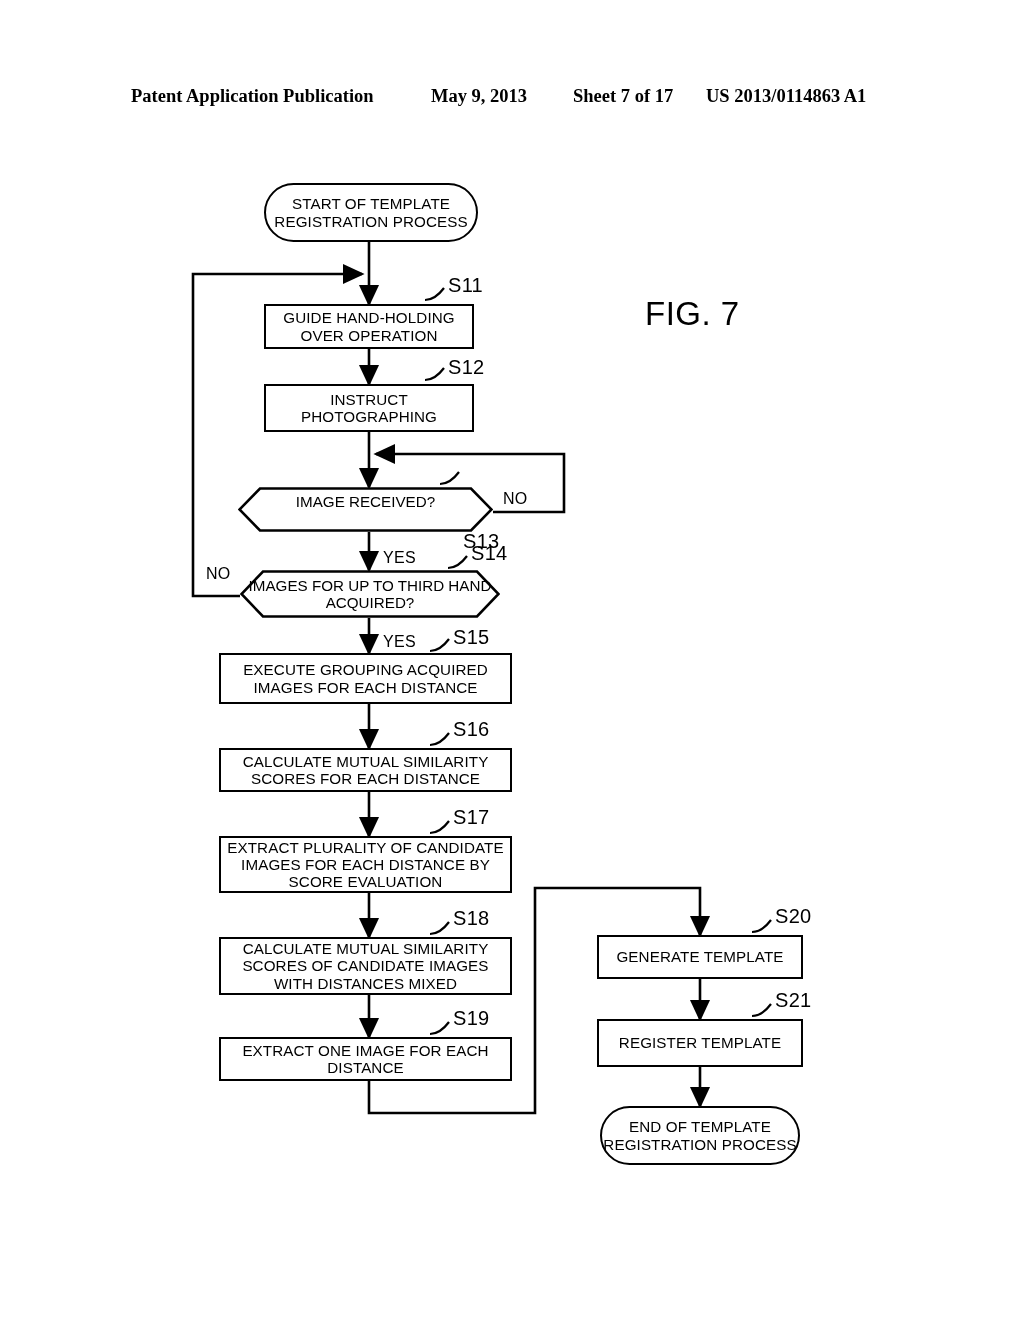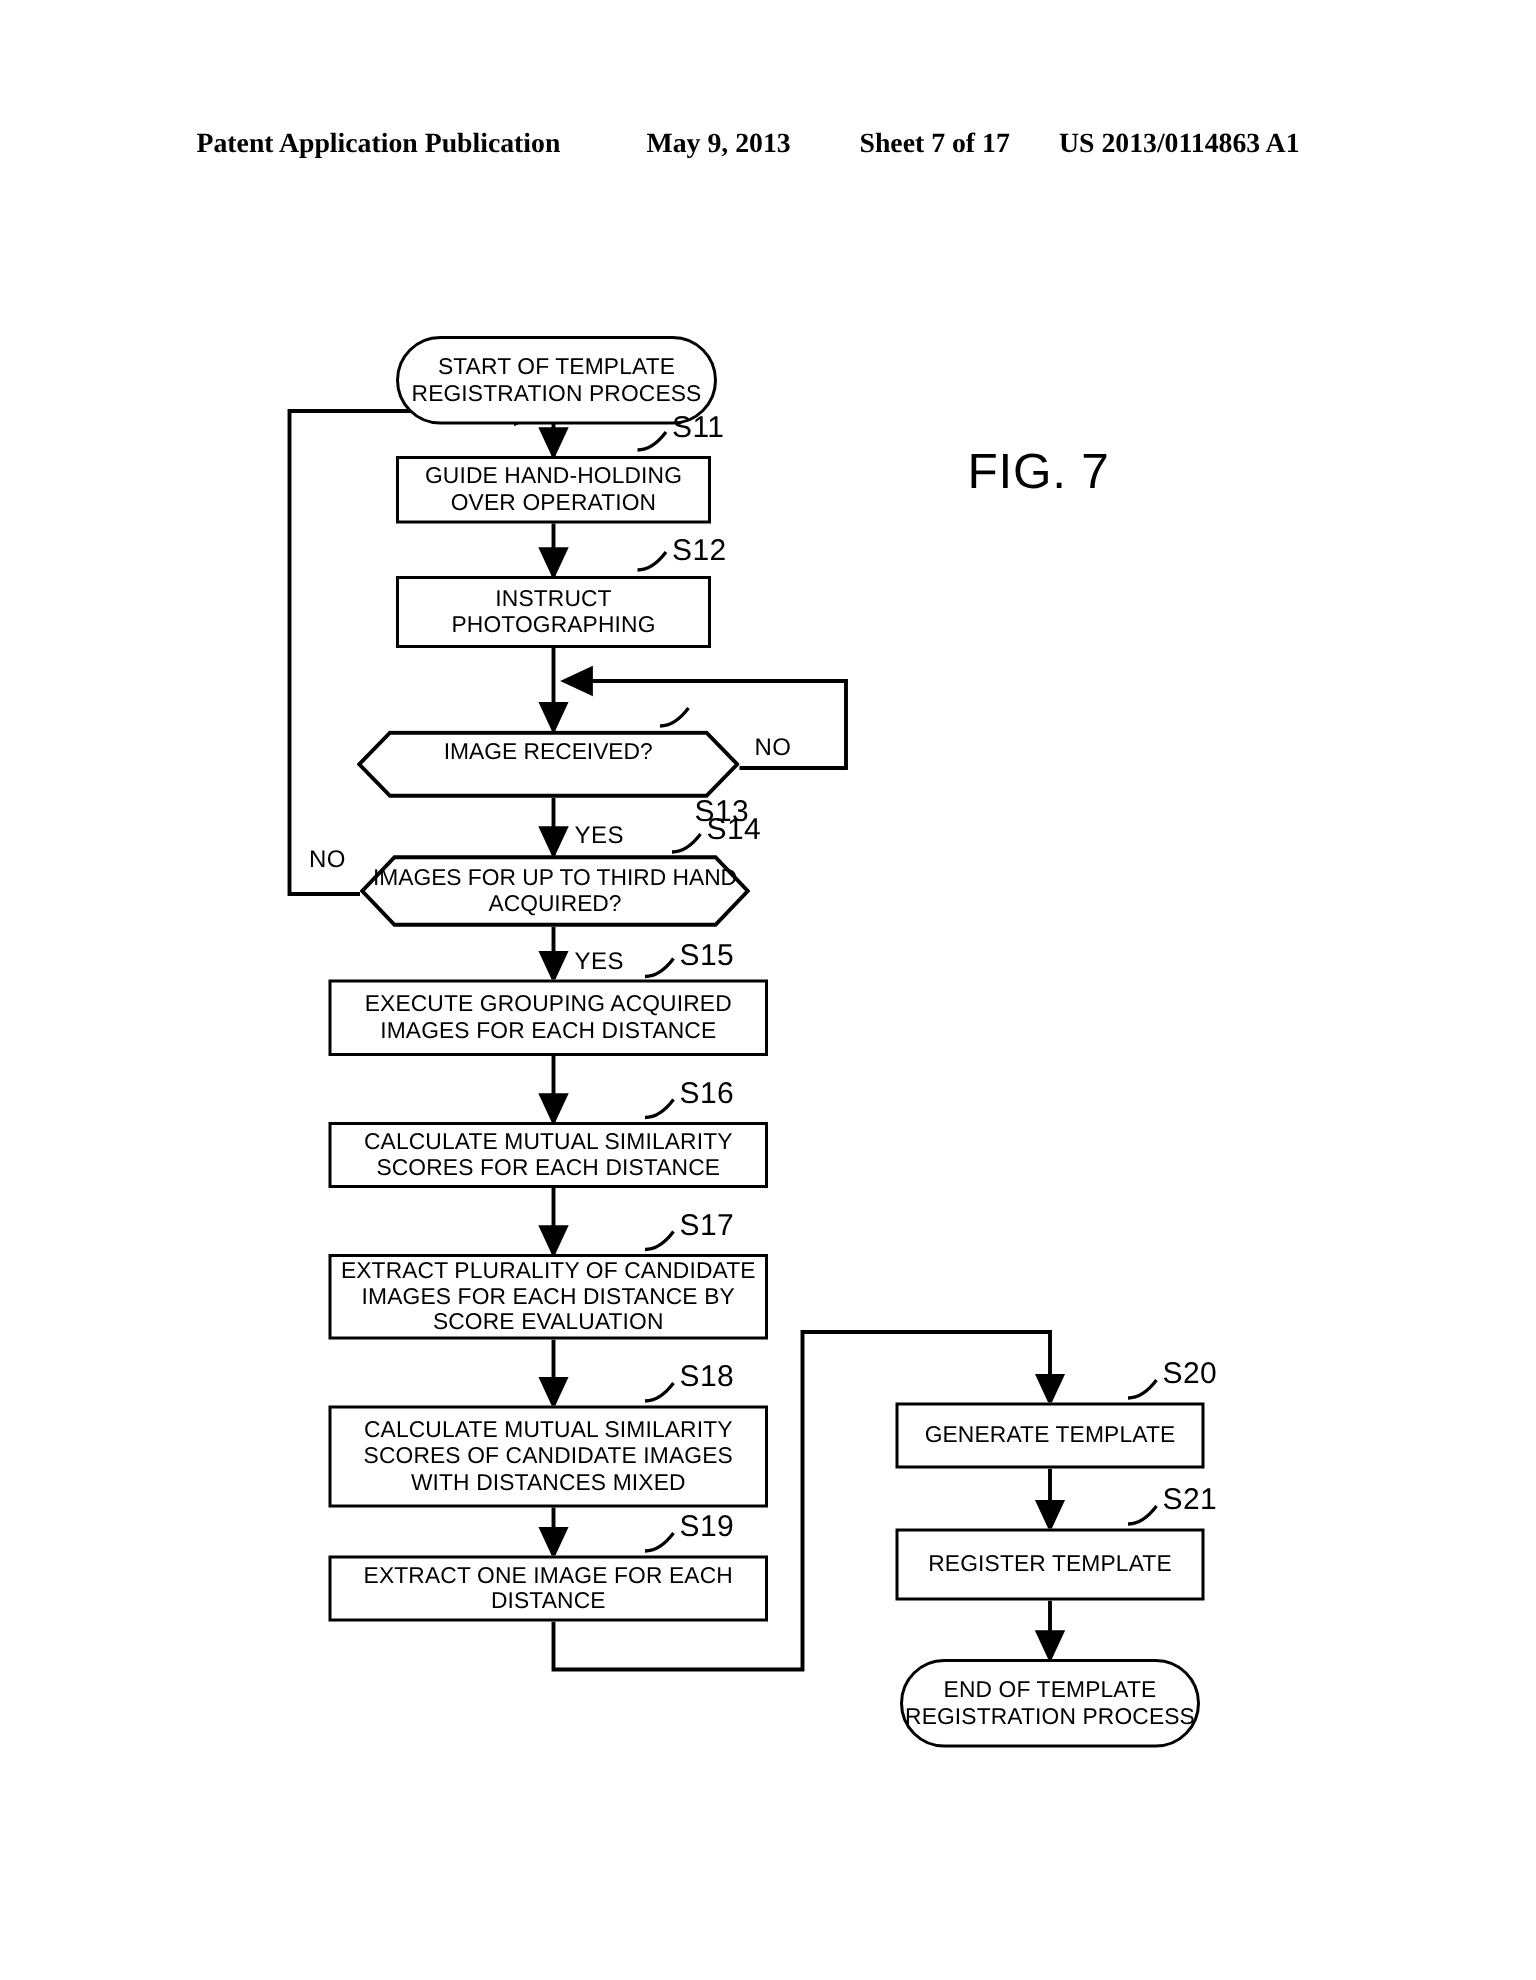--- a/index.html
+++ b/index.html
@@ -116,21 +116,21 @@
       <path d="M430,651 C437,651 443,647 449,639"></path>
       <path d="M430,745 C437,745 443,741 449,733"></path>
       <path d="M430,833 C437,833 443,829 449,821"></path>
       <path d="M430,934 C437,934 443,930 449,922"></path>
       <path d="M430,1034 C437,1034 443,1030 449,1022"></path>
       <path d="M752,932 C759,932 765,928 771,920"></path>
       <path d="M752,1016 C759,1016 765,1012 771,1004"></path>
     </g>
   </svg>
 
-  <div class="node term" style="left:264px;top:183px;width:214px;height:59px;margin-top:41px;">
+  <div class="node term" style="left:264px;top:183px;width:214px;height:59px;">
     <span>START OF TEMPLATE REGISTRATION PROCESS</span>
   </div>
 
   <div class="node proc" style="left:264px;top:304px;width:210px;height:45px;">
     <span>GUIDE HAND-HOLDING OVER OPERATION</span>
   </div>
   <div class="tag" style="left:448px;top:274px;">S11</div>
 
   <div class="node proc" style="left:264px;top:384px;width:210px;height:48px;">
     <span>INSTRUCT PHOTOGRAPHING</span>
@@ -165,21 +165,21 @@
   <div class="node proc" style="left:219px;top:748px;width:293px;height:44px;">
     <span>CALCULATE MUTUAL SIMILARITY SCORES FOR EACH DISTANCE</span>
   </div>
   <div class="tag" style="left:453px;top:718px;">S16</div>
 
   <div class="node proc" style="left:219px;top:836px;width:293px;height:57px;">
     <span>EXTRACT PLURALITY OF CANDIDATE IMAGES FOR EACH DISTANCE BY SCORE EVALUATION</span>
   </div>
   <div class="tag" style="left:453px;top:806px;">S17</div>
 
-  <div class="node proc" style="left:219px;top:937px;width:293px;height:68px;">
+  <div class="node proc" style="left:219px;top:937px;width:293px;height:58px;">
     <span>CALCULATE MUTUAL SIMILARITY SCORES OF CANDIDATE IMAGES WITH DISTANCES MIXED</span>
   </div>
   <div class="tag" style="left:453px;top:907px;">S18</div>
 
   <div class="node proc" style="left:219px;top:1037px;width:293px;height:44px;">
     <span>EXTRACT ONE IMAGE FOR EACH DISTANCE</span>
   </div>
   <div class="tag" style="left:453px;top:1007px;">S19</div>
 
   <div class="node proc" style="left:597px;top:935px;width:206px;height:44px;justify-content:center;">

